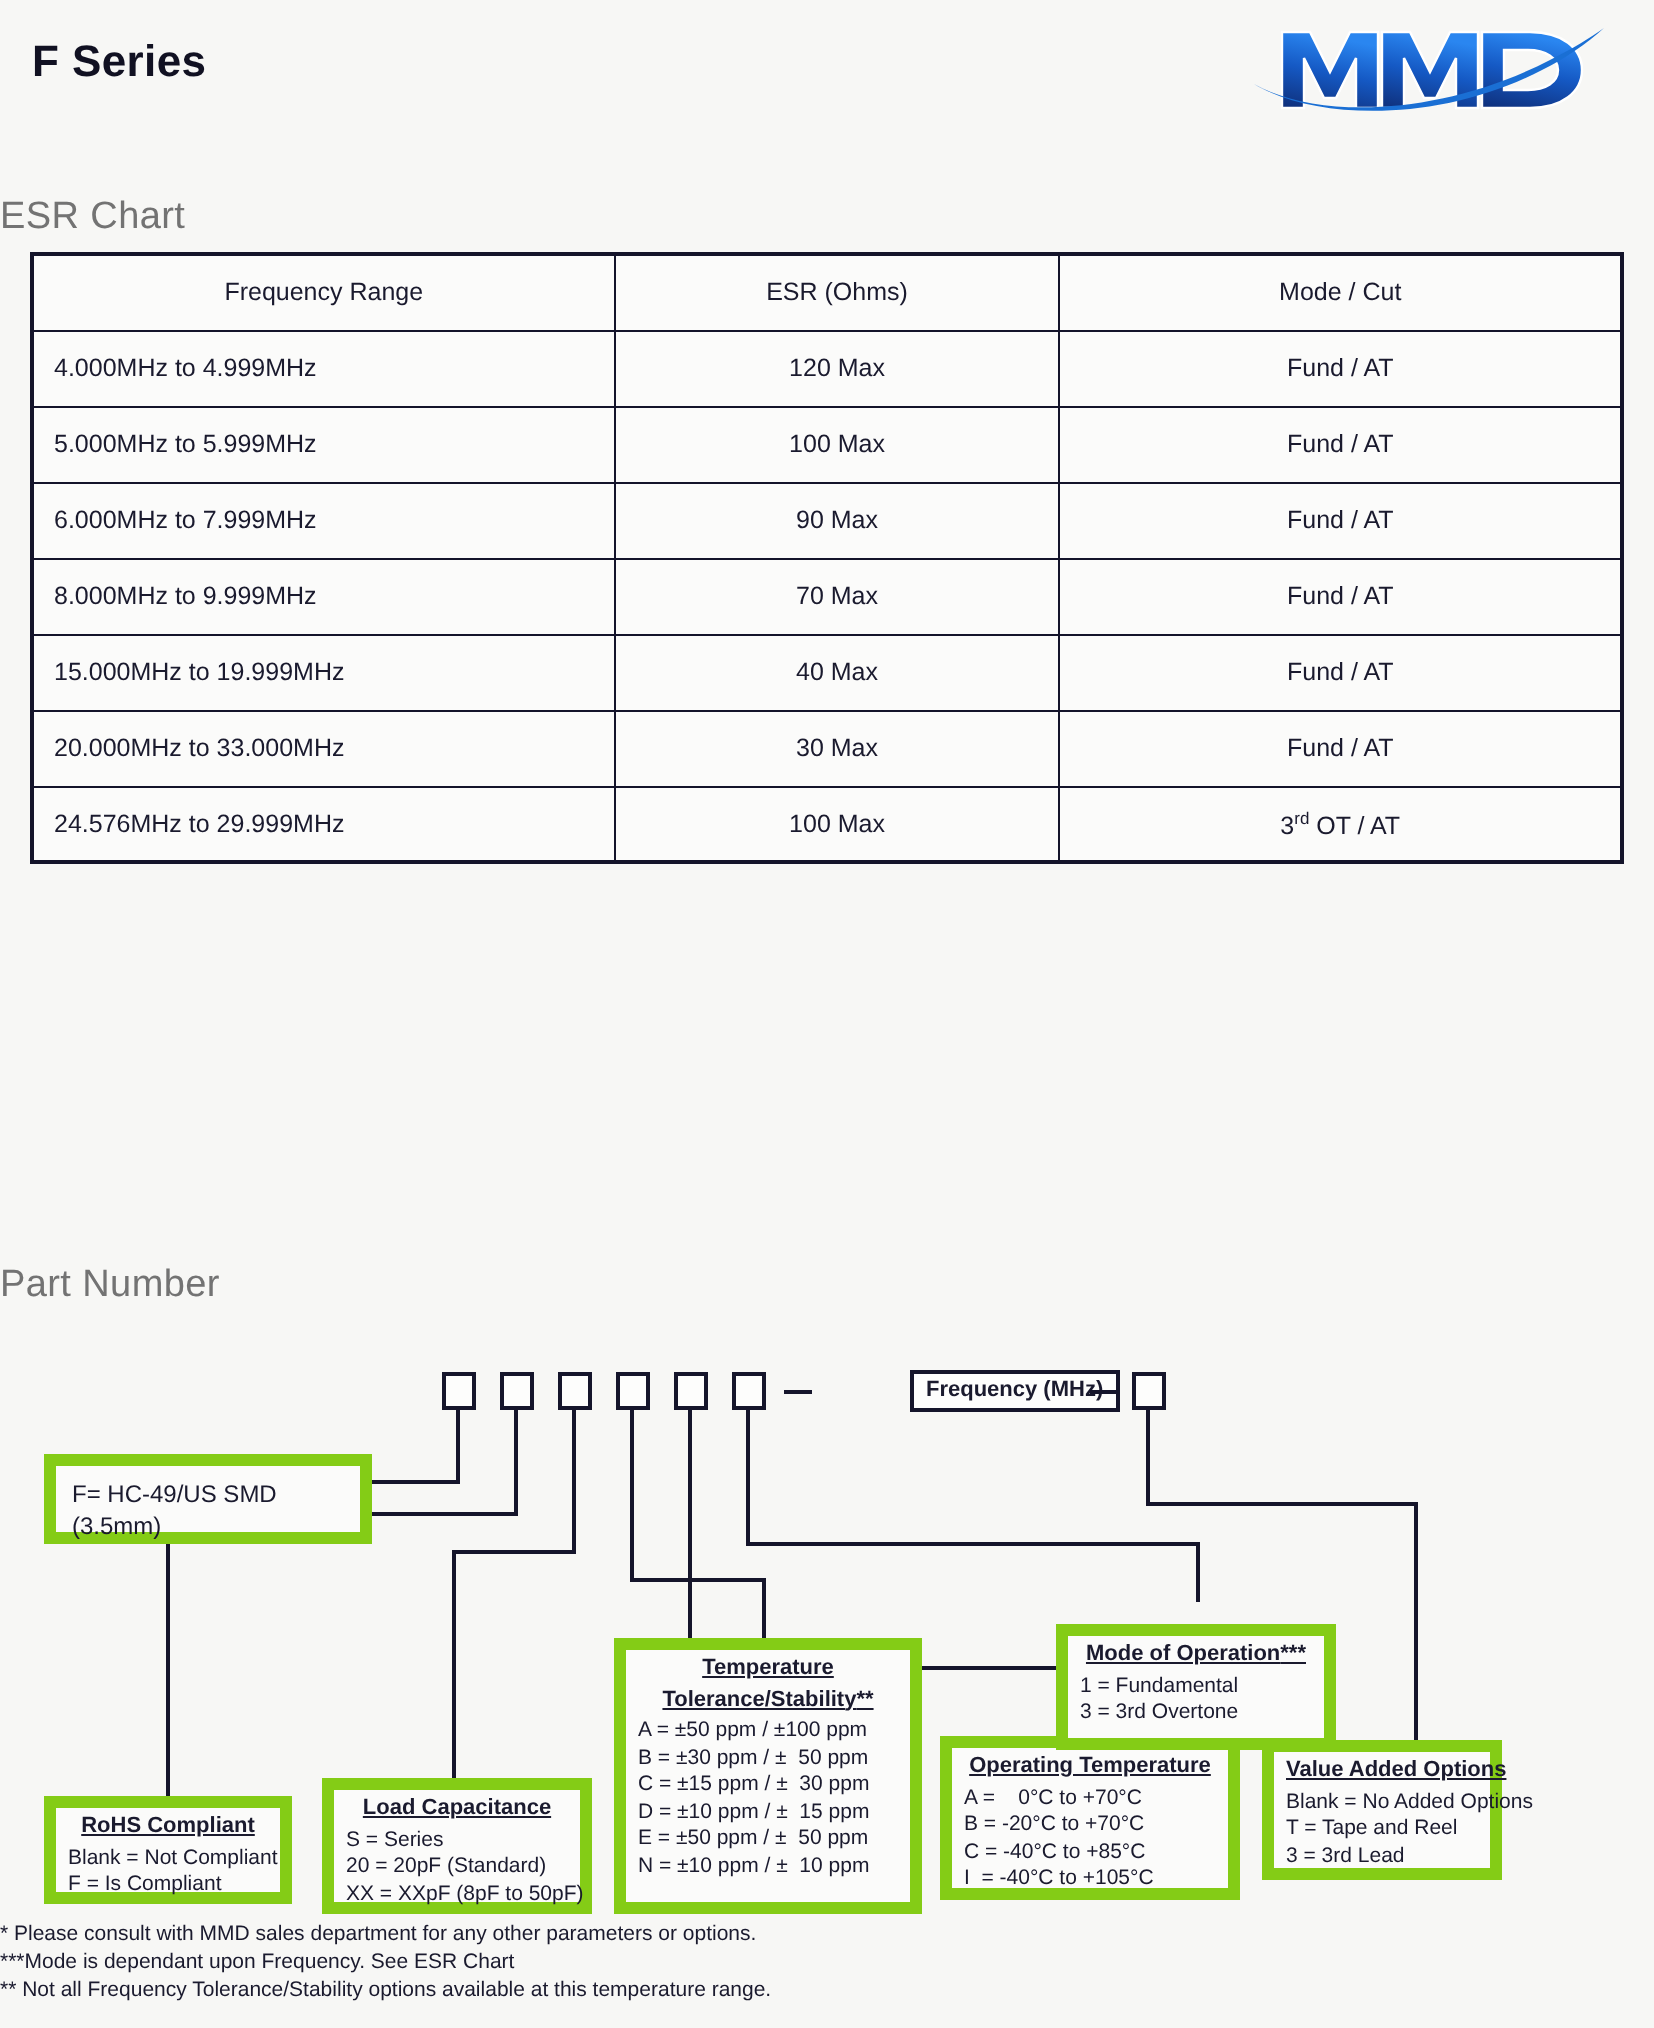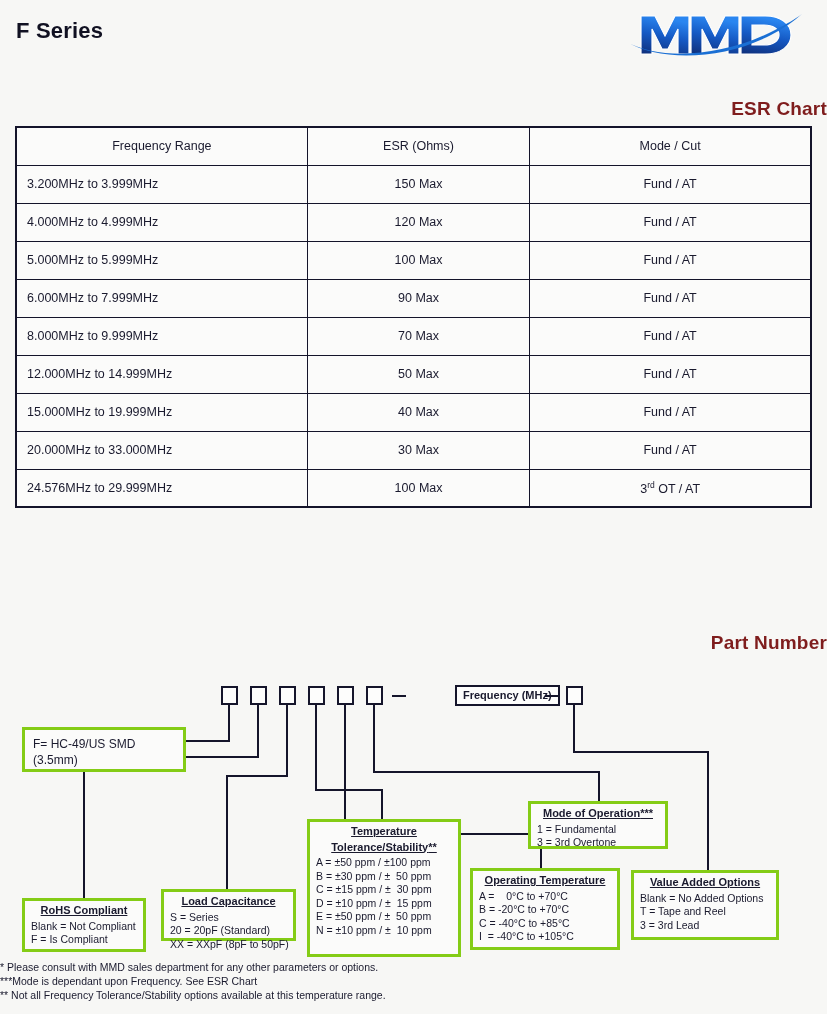--- a/index.html
+++ b/index.html
@@ -27,24 +27,24 @@
   .logo {
     position: absolute;
     right: 22px; top: 8px;
     width: 180px; height: 52px;
   }
 
   
   .section-heading {
     position: absolute;
     width: 100%;
-    text-align: right;
+    text-align: left;
     font-size: 19px;
-    font-weight: bold;
-    color: #7f1d1d;
+    font-weight: normal;
+    color: #737373;
     letter-spacing: 0.2px;
   }
   #esr-heading { top: 98px; }
   #pn-heading  { top: 632px; }
 
   
   .esr-table {
     position: absolute;
     left: 15px; top: 126px;
     width: 797px;
@@ -103,21 +103,21 @@
   .ln-v, .ln-h {
     position: absolute;
     background: #15152b;
   }
   .ln-v { width: 2px; }
   .ln-h { height: 2px; }
 
   
   .lbox {
     position: absolute;
-    border: 3px solid #84cc16;
+    border: 6px solid #84cc16;
     background: #fbfbfa;
     font-size: 10.5px;
     line-height: 13.5px;
     padding: 3px 6px 4px 6px;
   }
   .lbox .ttl {
     display: block;
     text-align: center;
     font-weight: bold;
     font-size: 11px;
@@ -179,47 +179,37 @@
     </colgroup>
   <thead>
     <tr>
       <th>Frequency Range</th>
       <th>ESR (Ohms)</th>
       <th>Mode / Cut</th>
     </tr>
   </thead>
   <tbody id="esr-body">
       <tr>
-        <td class="freq">3.200MHz to 3.999MHz</td>
-        <td class="ctr">150 Max</td>
-        <td class="ctr">Fund / AT</td>
-      </tr>
-      <tr>
         <td class="freq">4.000MHz to 4.999MHz</td>
         <td class="ctr">120 Max</td>
         <td class="ctr">Fund / AT</td>
       </tr>
       <tr>
         <td class="freq">5.000MHz to 5.999MHz</td>
         <td class="ctr">100 Max</td>
         <td class="ctr">Fund / AT</td>
       </tr>
       <tr>
         <td class="freq">6.000MHz to 7.999MHz</td>
         <td class="ctr">90 Max</td>
         <td class="ctr">Fund / AT</td>
       </tr>
       <tr>
         <td class="freq">8.000MHz to 9.999MHz</td>
         <td class="ctr">70 Max</td>
-        <td class="ctr">Fund / AT</td>
-      </tr>
-      <tr>
-        <td class="freq">12.000MHz to 14.999MHz</td>
-        <td class="ctr">50 Max</td>
         <td class="ctr">Fund / AT</td>
       </tr>
       <tr>
         <td class="freq">15.000MHz to 19.999MHz</td>
         <td class="ctr">40 Max</td>
         <td class="ctr">Fund / AT</td>
       </tr>
       <tr>
         <td class="freq">20.000MHz to 33.000MHz</td>
         <td class="ctr">30 Max</td>
@@ -283,21 +273,21 @@
     <span class="row">F= HC-49/US SMD</span>
     <span class="row">(3.5mm)</span>
   </div>
 
   <div class="lbox" style="left:22px; top:238px; width:124px; height:54px;">
     <span class="ttl">RoHS Compliant</span>
     <span class="row">Blank = Not Compliant</span>
     <span class="row">F = Is Compliant</span>
   </div>
 
-  <div class="lbox" style="left:161px; top:229px; width:135px; height:52px;">
+  <div class="lbox" style="left:161px; top:229px; width:135px; height:68px;">
     <span class="ttl">Load Capacitance</span>
     <span class="row">S = Series</span>
     <span class="row">20 = 20pF (Standard)</span>
     <span class="row">XX = XXpF (8pF to 50pF)</span>
   </div>
 
   <div class="lbox" style="left:307px; top:159px; width:154px; height:138px;">
     <span class="ttl">Temperature</span>
     <span class="ttl"><span>Tolerance/Stability</span><span class="stars">**</span></span>
     <span class="row">A = ±50 ppm / ±100 ppm</span>
@@ -309,27 +299,27 @@
   </div>
 
   <div class="lbox" style="left:470px; top:208px; width:150px; height:82px;">
     <span class="ttl">Operating Temperature</span>
     <span class="row">A =    0°C to +70°C</span>
     <span class="row">B = -20°C to +70°C</span>
     <span class="row">C = -40°C to +85°C</span>
     <span class="row">I  = -40°C to +105°C</span>
   </div>
 
-  <div class="lbox" style="left:528px; top:141px; width:140px; height:48px;">
+  <div class="lbox" style="left:528px; top:152px; width:140px; height:63px;">
     <span class="ttl"><span>Mode of Operation</span><span class="stars">***</span></span>
     <span class="row">1 = Fundamental</span>
     <span class="row">3 = 3rd Overtone</span>
   </div>
 
-  <div class="lbox" style="left:631px; top:210px; width:148px; height:70px;">
+  <div class="lbox" style="left:631px; top:210px; width:120px; height:70px;">
     <span class="ttl">Value Added Options</span>
     <span class="row">Blank = No Added Options</span>
     <span class="row">T = Tape and Reel</span>
     <span class="row">3 = 3rd Lead</span>
   </div>
 </div>
 
 <div class="footnotes">
   <div>* Please consult with MMD sales department for any other parameters or options.</div>
   <div>***Mode is dependant upon Frequency. See ESR Chart</div>

